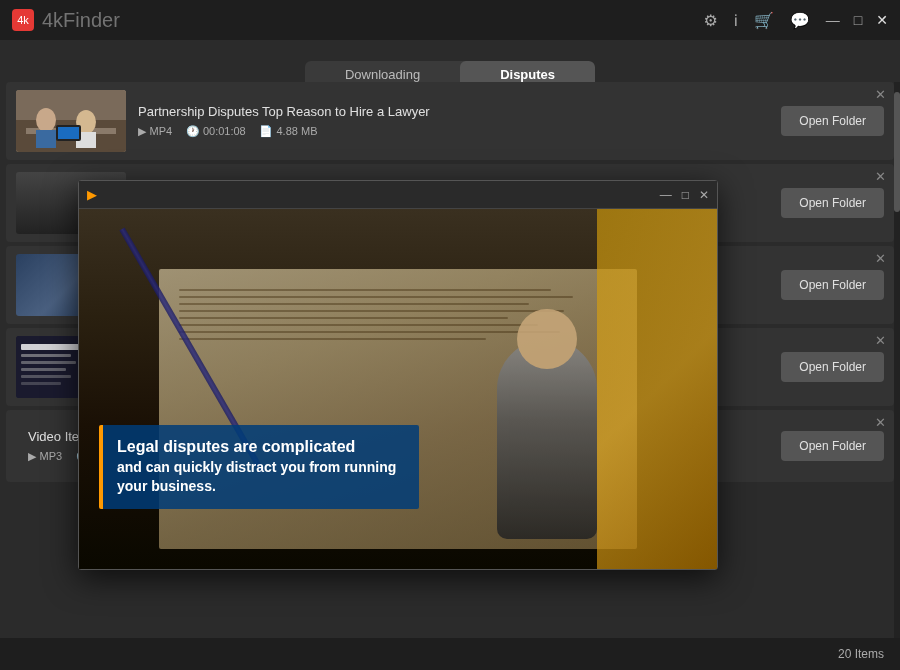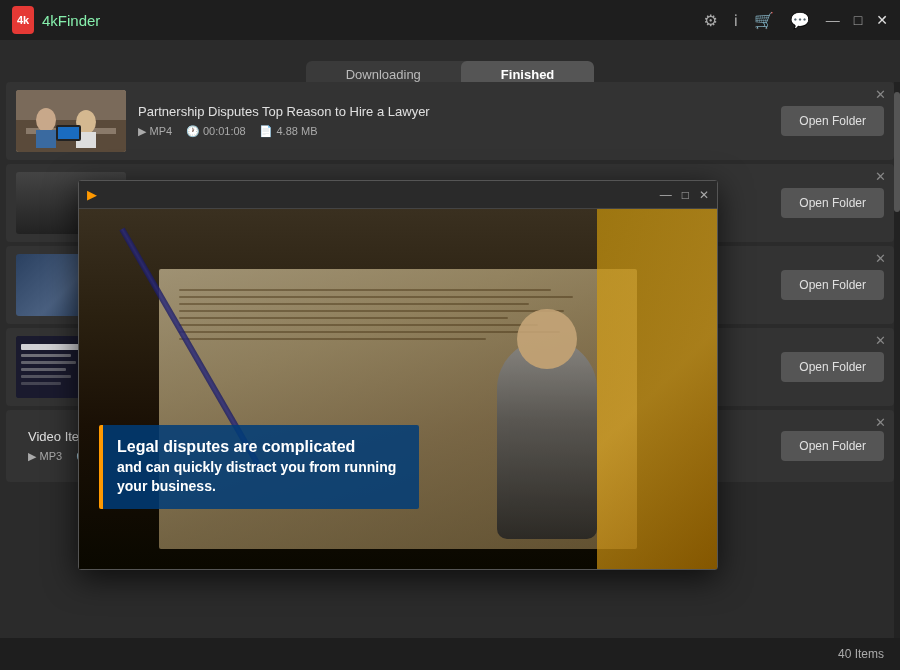--- a/index.html
+++ b/index.html
@@ -22,33 +22,33 @@
       justify-content: space-between;
       padding: 0 12px;
     }
     .title-bar-left {
       display: flex;
       align-items: center;
       gap: 8px;
     }
     .app-logo {
       width: 22px;
-      height: 28px;
+      height: 22px;
       background: #e53935;
       border-radius: 4px;
       display: flex;
       align-items: center;
       justify-content: center;
       font-size: 11px;
       color: white;
-      font-weight: bold;
+      font-weight: normal;
     }
     .app-title {
-      font-size: 15px;
-      color: #86efac;
+      font-size: 20px;
+      color: #737373;
       font-weight: 500;
     }
     .title-bar-icons {
       display: flex;
       align-items: center;
       gap: 16px;
     }
     .title-bar-icon {
       color: #aaa;
       font-size: 16px;
@@ -389,21 +389,21 @@
       <span class="title-ctrl">—</span>
       <span class="title-ctrl">□</span>
       <span class="title-ctrl close">✕</span>
     </div>
   </div>
 </div>
 
 <div class="tab-bar">
   <div class="tab-container">
     <div class="tab">Downloading</div>
-    <div class="tab active">Finished</div>
+    <div class="tab active">Disputes</div>
   </div>
 </div>
 
 <div class="content-area">
 
   <div class="list-item">
     <div class="item-thumb">
       <div class="thumb-img-1">
 
         <svg width="110" height="62" viewBox="0 0 110 62">
@@ -512,21 +512,21 @@
     </div>
     <div class="item-actions">
       <button class="btn-open-folder">Open Folder</button>
     </div>
     <span class="close-x">✕</span>
   </div>
 
 </div>
 
 <div class="status-bar">
-  <span>40 Items</span>
+  <span>20 Items</span>
 </div>
 
 <div class="video-overlay">
   <div class="video-title-bar">
     <span class="video-title-icon">▶</span>
     <div class="video-controls-btns">
       <span class="video-ctrl-btn">—</span>
       <span class="video-ctrl-btn">□</span>
       <span class="video-ctrl-btn">✕</span>
     </div>

